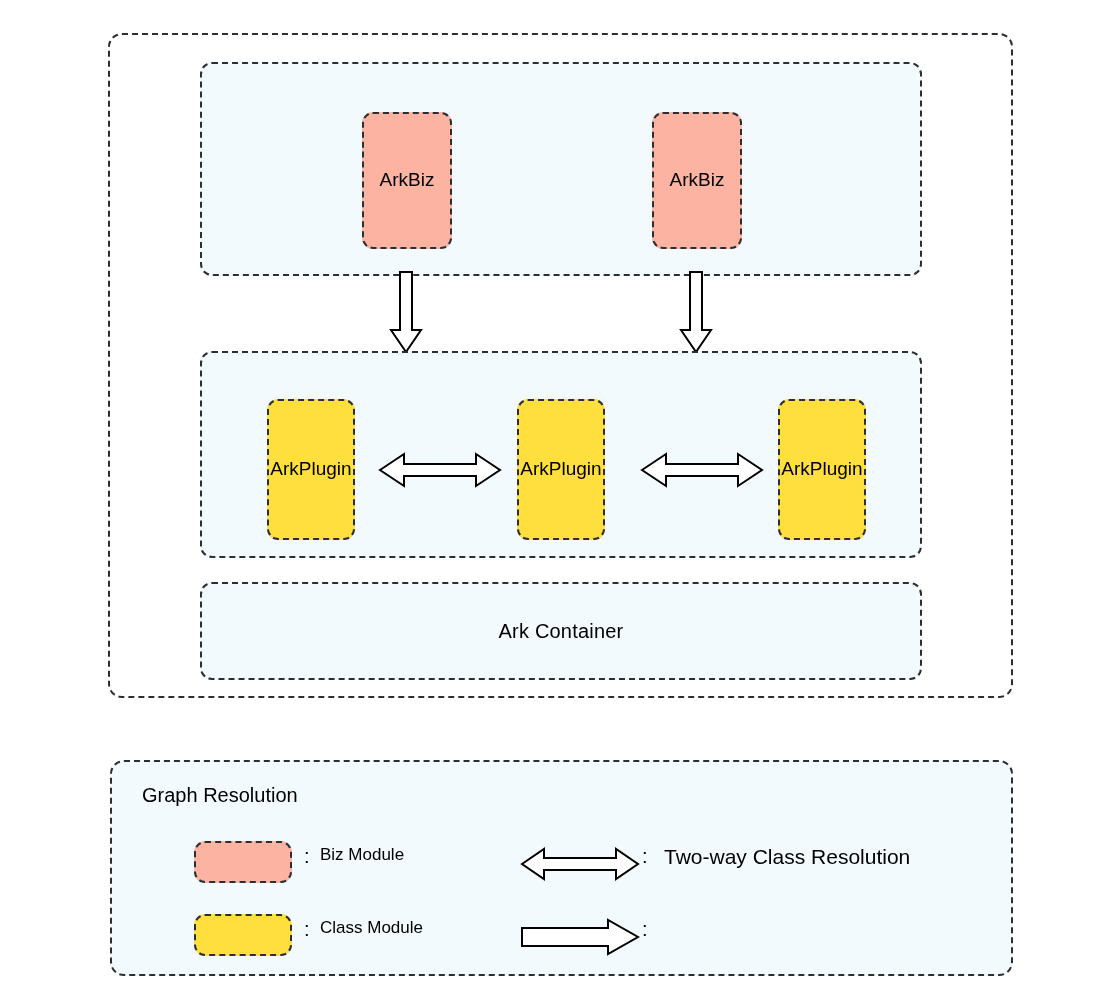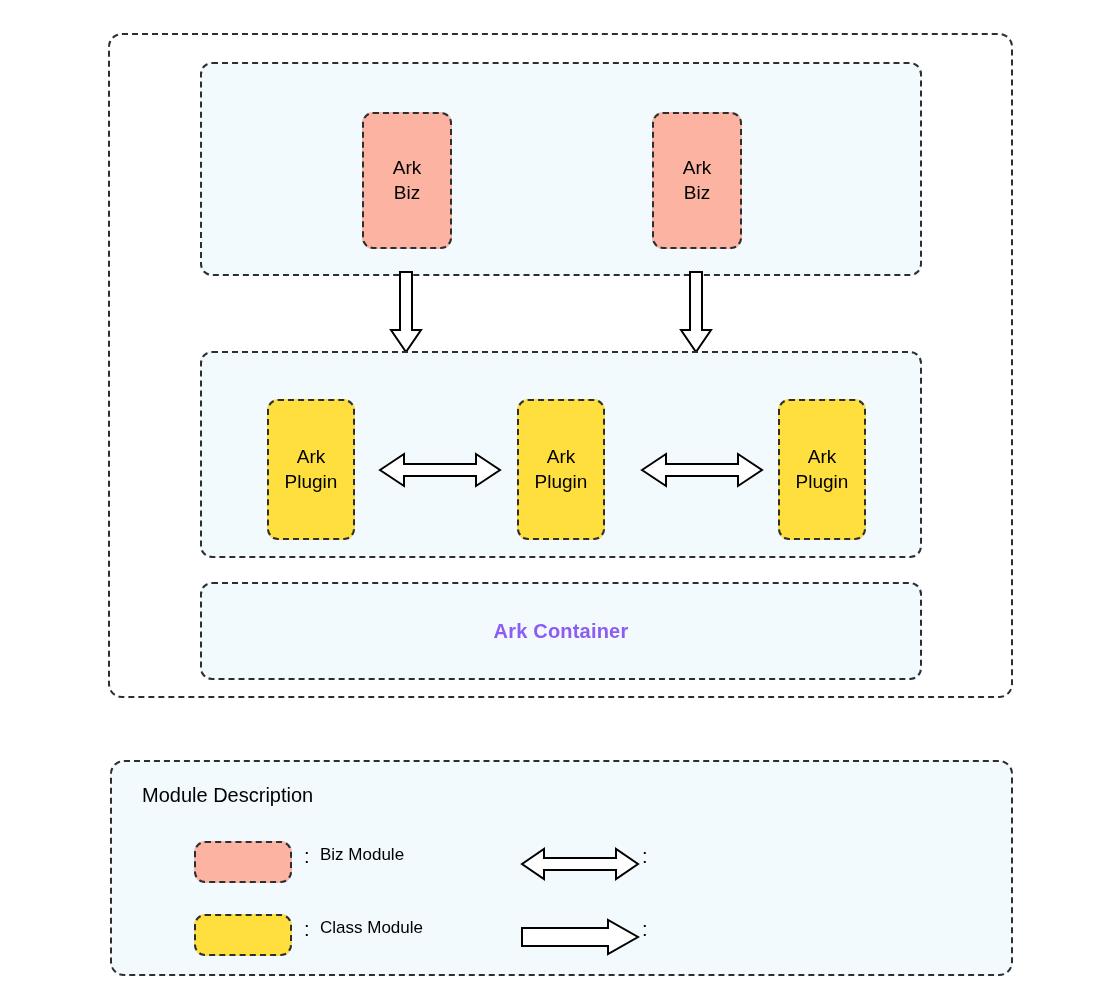--- a/index.html
+++ b/index.html
@@ -46,33 +46,32 @@
 
   #biz-panel   { left: 200px; top: 62px;  width: 722px; height: 214px; }
   #plugin-panel{ left: 200px; top: 351px; width: 722px; height: 207px; }
   #container-panel {
     left: 200px; top: 582px; width: 722px; height: 98px;
     display: flex; align-items: center; justify-content: center;
   }
 
   .container-label {
     font-size: 20px;
-    color: #8b5cf6;
+    color: #000000;
     letter-spacing: .2px;
-    font-weight: bold;
   }
 
   
   .mod-box {
     position: absolute;
     border: 2px dashed #2b2f33;
     border-radius: 11px;
     box-sizing: border-box;
     display: flex;
-    flex-direction: column;
+    flex-direction: row;
     align-items: center;
     justify-content: center;
     line-height: 1.28;
     font-size: 19px;
     color: #000;
   }
   .mod-box span { display: block; text-align: center; }
 
   .biz   { background: #fcb3a1; }
   .plugin{ background: #ffdf3d; }
@@ -219,32 +218,33 @@
   <svg class="arrow-svg" id="arrow-two-2" width="124" height="44" viewBox="0 0 124 44">
     <path d="M2 22 L26 6 L26 16 L98 16 L98 6 L122 22 L98 38 L98 28 L26 28 L26 38 Z" fill="#ffffff" stroke="#000000" stroke-width="2" stroke-linejoin="miter"></path>
   </svg>
 
   <div class="panel" id="container-panel">
     <div class="container-label">Ark Container</div>
   </div>
 
   <div id="legend-frame">
 
-    <div class="legend-title">Module Description</div>
+    <div class="legend-title">Graph Resolution</div>
 
     <div class="legend-row" id="legend-row-1">
       <div class="legend-swatch" style="background:#fcb3a1;"></div>
       <div class="legend-colon-a">:</div>
       <div class="legend-text-a">Biz Module</div>
 
       <svg class="legend-arrow" width="120" height="38" viewBox="0 0 120 38">
         <path d="M2 19 L24 4 L24 13 L96 13 L96 4 L118 19 L96 34 L96 25 L24 25 L24 34 Z" fill="#ffffff" stroke="#000000" stroke-width="2" stroke-linejoin="miter"></path>
       </svg>
 
       <div class="legend-colon-b">:</div>
+      <div class="legend-text-b">Two-way Class Resolution</div>
     </div>
 
     <div class="legend-row" id="legend-row-2">
       <div class="legend-swatch" style="background:#ffdf3d;"></div>
       <div class="legend-colon-a">:</div>
       <div class="legend-text-a">Class Module</div>
 
       <svg class="legend-arrow" width="120" height="38" viewBox="0 0 120 38">
         <path d="M2 10 L88 10 L88 2 L118 19 L88 36 L88 28 L2 28 Z" fill="#ffffff" stroke="#000000" stroke-width="2" stroke-linejoin="miter"></path>
       </svg>

